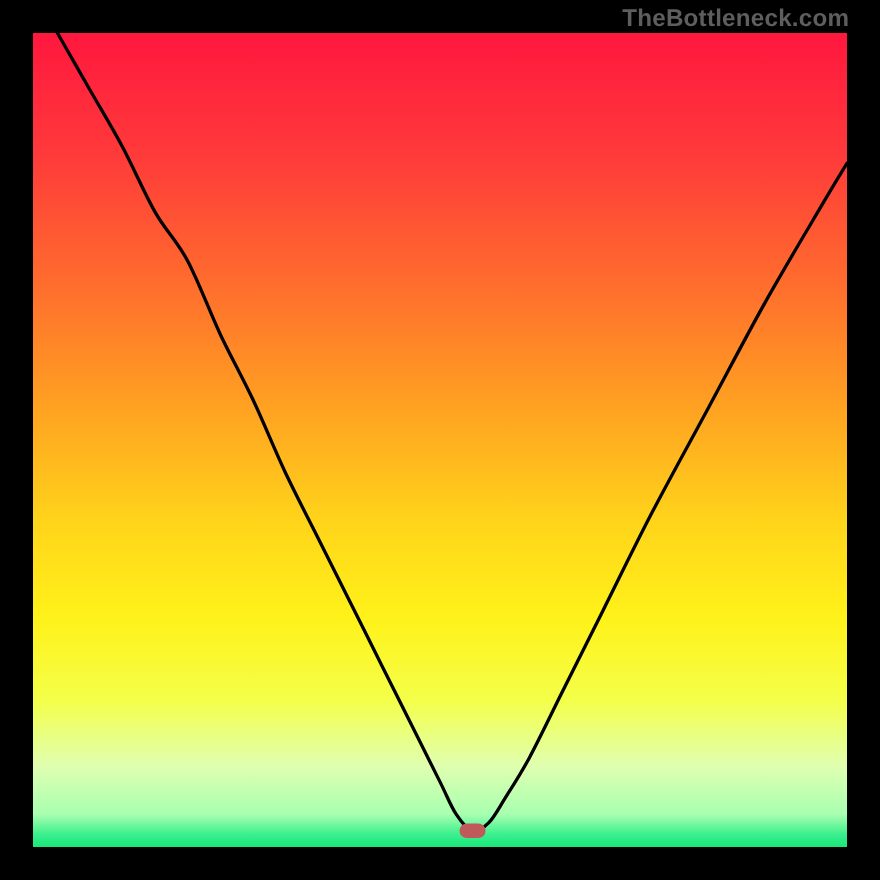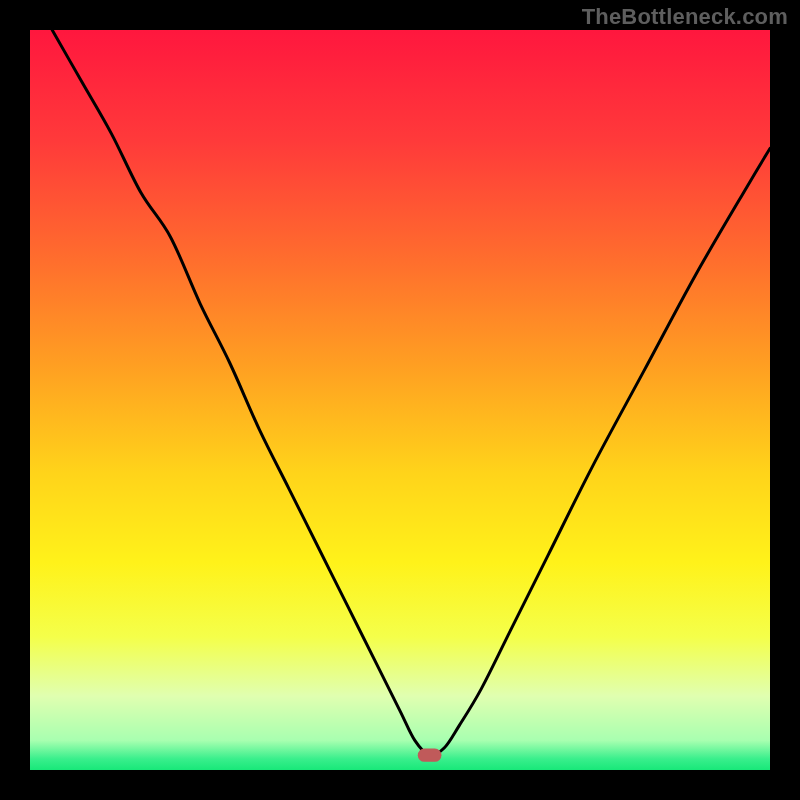--- a/index.html
+++ b/index.html
@@ -12,21 +12,21 @@
   }
   .frame {
     position: relative;
     width: 800px;
     height: 800px;
     background: #000;
   }
   .watermark {
     position: absolute;
     top: 4px;
-    right: 12px;
+    right: 28px;
     font-family: Arial, Helvetica, sans-serif;
     font-size: 22px;
     font-weight: bold;
     color: #5e5e5e;
     letter-spacing: 0.2px;
   }
   svg {
     position: absolute;
     top: 30px;
     left: 30px;

